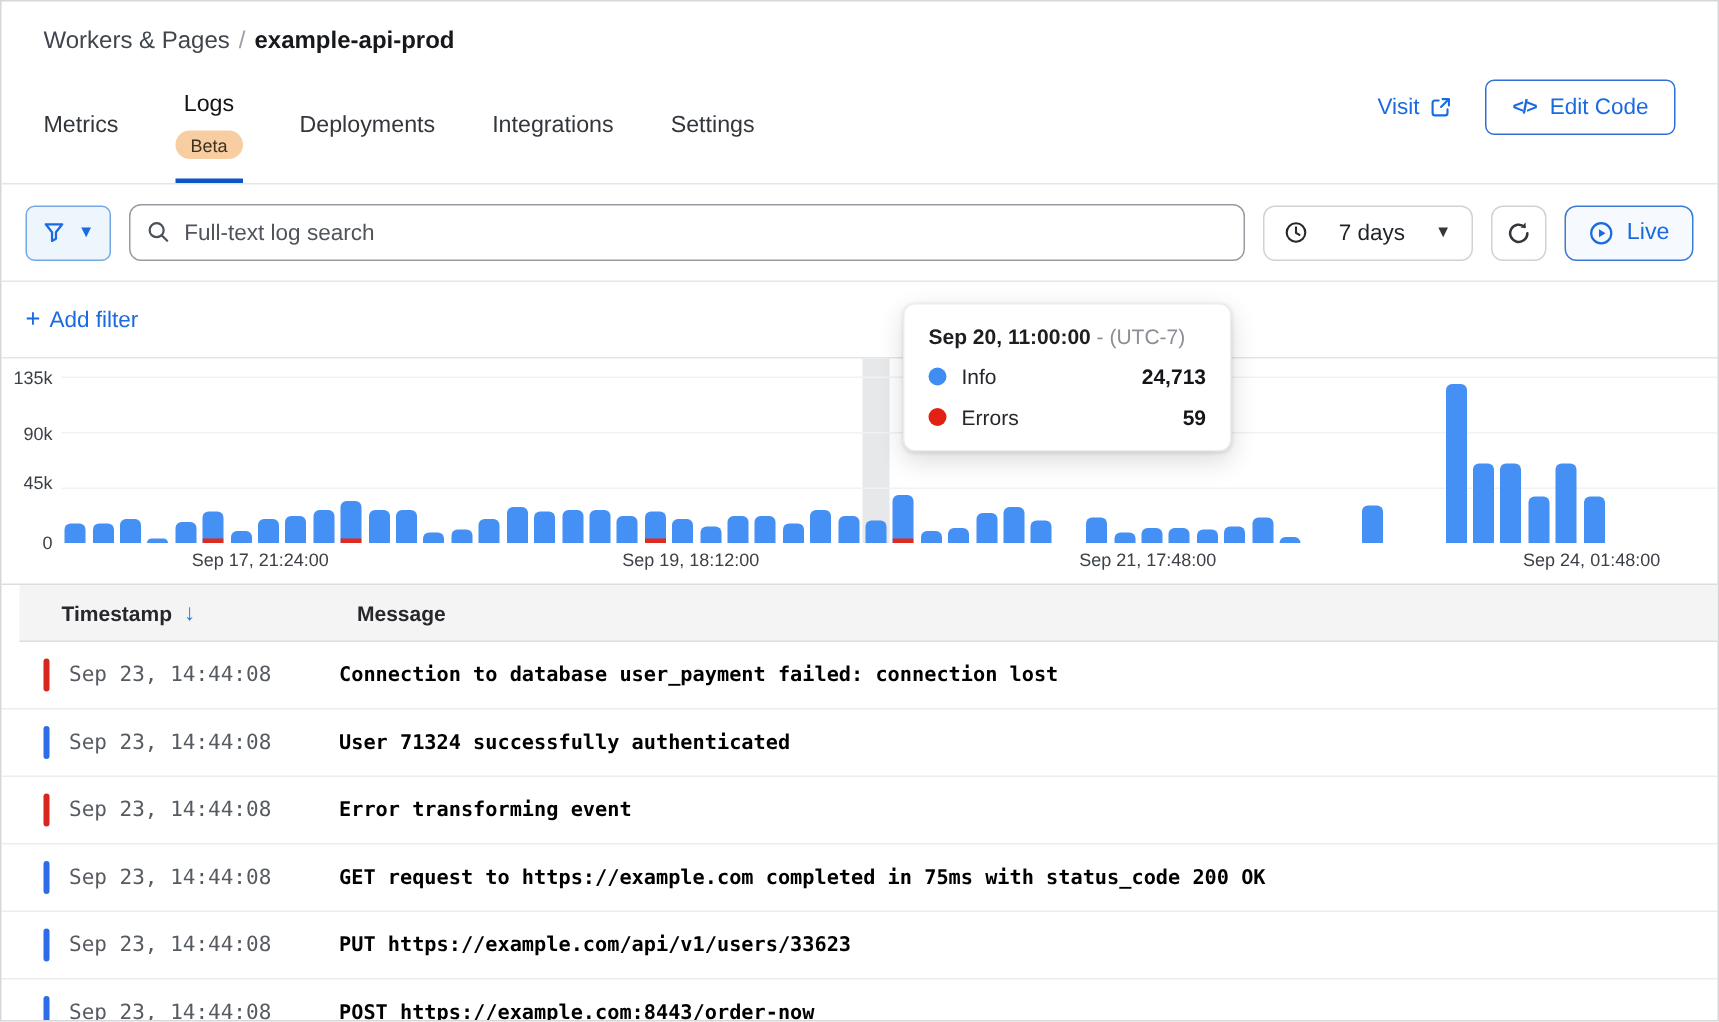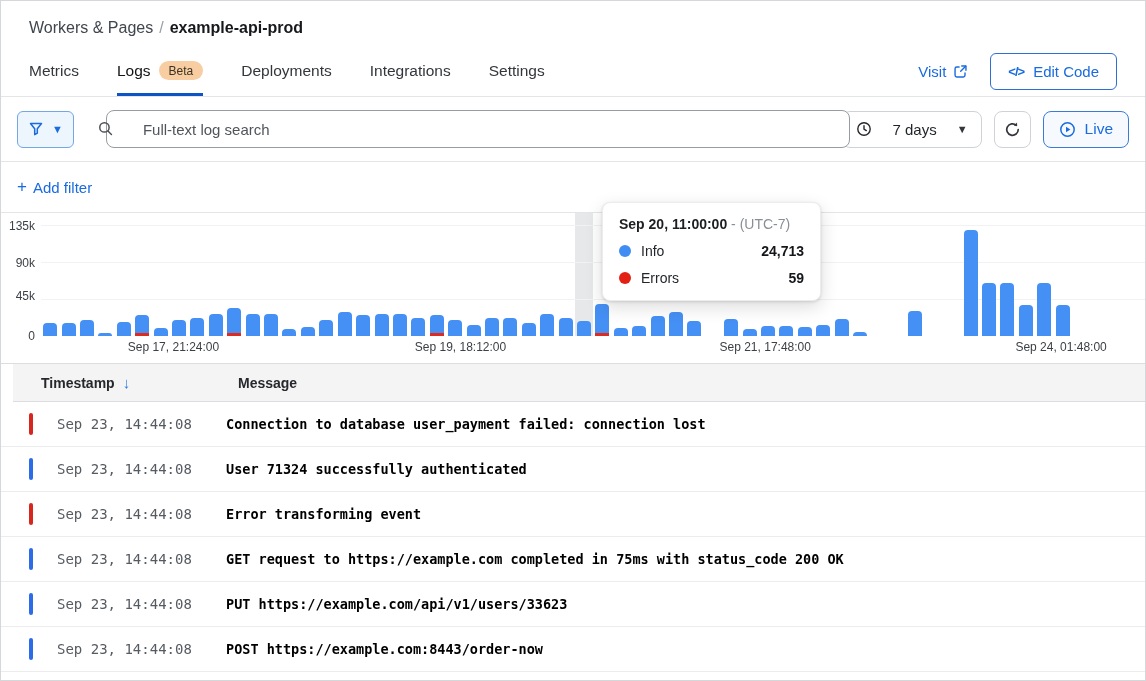--- a/index.html
+++ b/index.html
@@ -12,21 +12,21 @@
     overflow: hidden;
     position: relative;
   }
   
   .app-header { padding: 18px 28px 0 28px; position: relative; border-bottom: 1px solid #e4e5e7; }
   .breadcrumb { font-size: 16px; color: #40464d; }
   .breadcrumb .sep { color: #9aa0a6; margin: 0 6px; }
   .breadcrumb .current { color: #16181b; font-weight: bold; }
   .tabs { display: flex; gap: 38px; margin-top: 24px; font-size: 15.5px; }
   .tab { color: #33373c; padding-bottom: 13px; cursor: pointer; display: flex; align-items: center; gap: 8px; border-bottom: 3px solid transparent; }
-  .tab.active { color: #111315; border-bottom-color: #0d55c4; }
+  .tab.active { color: #111315; border-bottom-color: #0d55c4; flex-direction: column; }
   .badge {
     background: #f7cda1; color: #3c3222; font-size: 12px;
     padding: 2.5px 10px; border-radius: 999px; line-height: 1.2;
   }
   .header-actions { position: absolute; right: 28px; top: 52px; display: flex; align-items: center; gap: 22px; }
   .visit-link { color: #1a6be0; font-size: 15px; display: flex; align-items: center; gap: 7px; cursor: pointer; }
   .edit-code-btn {
     display: flex; align-items: center; gap: 9px;
     border: 1px solid #2f6ed4; color: #1a6be0; background: #fff;
     font-size: 15px; padding: 9px 17px; border-radius: 6px; cursor: pointer;
@@ -37,21 +37,21 @@
   .toolbar { display: flex; align-items: center; gap: 12px; padding: 13px 16px; border-bottom: 1px solid #e4e5e7; }
   .filter-btn {
     background: #edf5fd; border: 1px solid #74a7e4; border-radius: 6px;
     height: 37px; padding: 0 10px; display: flex; align-items: center; gap: 8px; cursor: pointer;
   }
   .caret { font-size: 11px; color: #1a6be0; }
   .caret.dark { color: #33373c; }
   .search-wrap { flex: 1; position: relative; }
   .search-input {
     width: 100%; height: 38px; border: 1px solid #979ca2; border-radius: 8px;
-    padding: 0 12px 0 36px; font-size: 15px; color: #3b82f6; font-family: inherit; outline: none; margin-left: 20px;
+    padding: 0 12px 0 36px; font-size: 15px; color: #3b82f6; font-family: inherit; outline: none;
   }
   .search-input::placeholder { color: #50555b; opacity: 1; }
   .search-icon-box { position: absolute; left: 11px; top: 10px; }
   .time-btn, .refresh-btn {
     background: #fff; border: 1px solid #cfd2d6; border-radius: 8px; height: 37px;
     display: flex; align-items: center; gap: 20px; cursor: pointer; font-family: inherit;
   }
   .time-btn { padding: 0 13px; font-size: 15px; color: #1f2328; }
   .refresh-btn { width: 37px; justify-content: center; }
   .live-btn {
@@ -93,21 +93,21 @@
   .thead {
     display: flex; align-items: center; height: 38px; background: #f4f4f5;
     border-bottom: 1px solid #dcdde0; font-size: 14px; font-weight: bold; color: #26282c; margin-left: 12px;
   }
   .th-ts { width: 225px; padding-left: 28px; display: flex; align-items: center; gap: 8px; }
   .sort-arrow { color: #2b7bdc; font-size: 15px; font-weight: normal; }
   .trow { display: flex; align-items: center; height: 45px; border-bottom: 1px solid #ececee; font-family: "DejaVu Sans Mono", monospace; cursor: pointer; }
   .sev { width: 4px; height: 22px; border-radius: 2px; margin-left: 28px; flex: none; }
   .sev.error { background: #d6261d; }
   .sev.info { background: #2c6ce8; }
-  .cell-ts { width: 193px; padding-left: 24px; font-size: 14px; color: #565b61; flex: none; }
+  .cell-ts { width: 193px; padding-left: 13px; font-size: 14px; color: #565b61; flex: none; }
   .cell-msg { font-size: 13.5px; color: #000000; white-space: nowrap; font-weight: bold; }
 </style>
 </head>
 <body>
 
 <div class="app-header">
   <div class="breadcrumb">
     <span>Workers &amp; Pages</span><span class="sep">/</span><span class="current">example-api-prod</span>
   </div>
   <div class="tabs">

